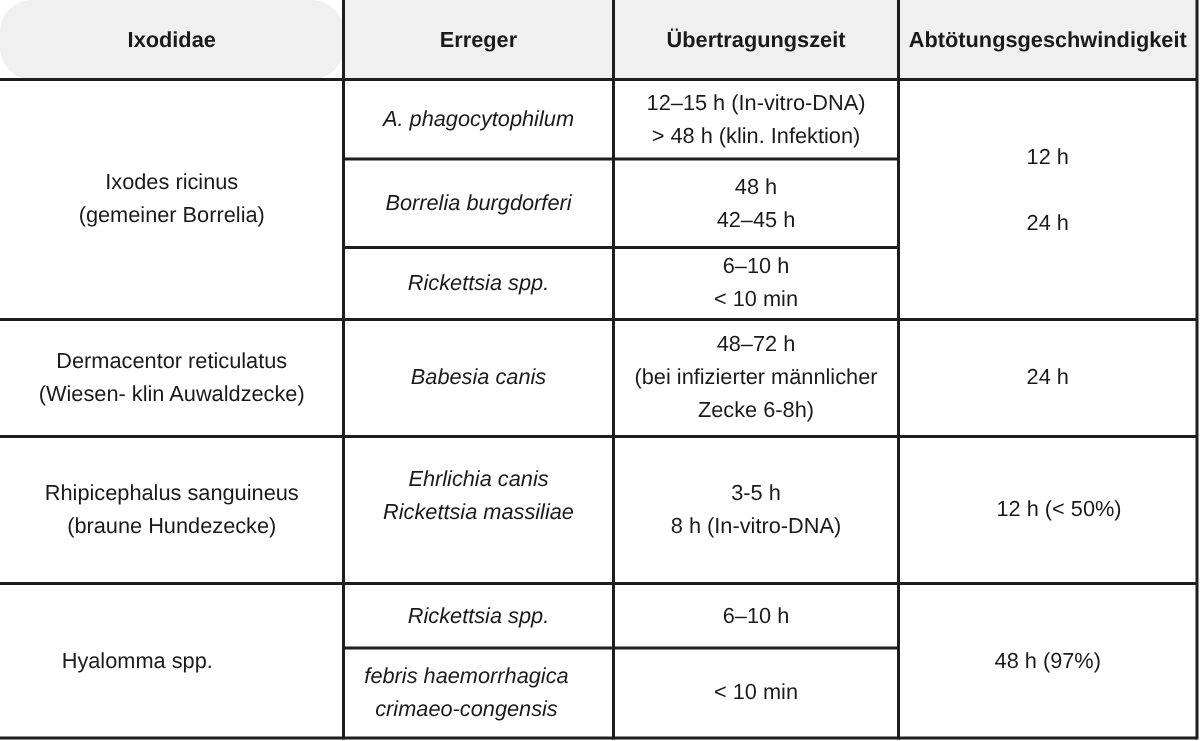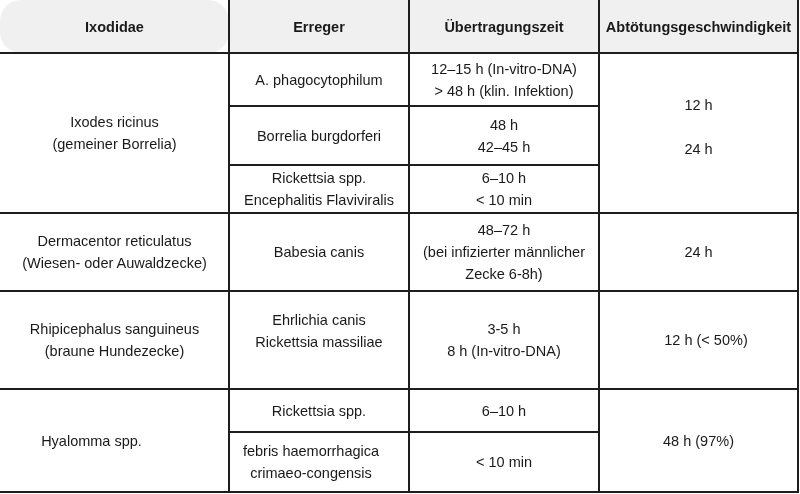--- a/index.html
+++ b/index.html
@@ -9,21 +9,21 @@
     width: 798px; height: 492px;
     font-family: "Liberation Sans", "DejaVu Sans", sans-serif;
     color: #1a1a1a; font-size: 14.5px;
   }
   .cell {
     position: absolute; box-sizing: border-box;
     display: flex; flex-direction: column; align-items: center; justify-content: center;
     text-align: center; line-height: 22px;
   }
   .hdr { background: #f0f0f0; font-weight: bold; font-size: 14.5px; }
-  .it { }
+  .it { font-style: italic; }
   .hline { position: absolute; height: 1.5px; background: #1e1e1e; }
   .vline { position: absolute; width: 1.5px; background: #1e1e1e; }
   .line { display: block; white-space: nowrap; }
   .gap { height: 22px; }
 </style>
 </head>
 <body>
 
 <div class="tbl">
 
@@ -53,35 +53,34 @@
   </div>
   <div class="cell it" style="left:229px;top:106px;width:180px;height:59px;">
     <span class="line">Borrelia burgdorferi</span>
   </div>
   <div class="cell" style="left:409px;top:106px;width:190px;height:59px;">
     <span class="line">48 h</span>
     <span class="line">42–45 h</span>
   </div>
   <div class="cell it" style="left:229px;top:165px;width:180px;height:48px;">
     <span class="line">Rickettsia spp.</span>
-    <span class="line">Encephalitis Flaviviralis</span>
   </div>
   <div class="cell" style="left:409px;top:165px;width:190px;height:48px;">
     <span class="line">6–10 h</span>
     <span class="line">&lt; 10 min</span>
   </div>
   <div class="cell" style="left:599px;top:53px;width:199px;height:160px;padding-bottom:12px;">
     <span class="line">12 h</span>
     <span class="gap"></span>
     <span class="line">24 h</span>
   </div>
 
   <div class="cell" style="left:0;top:213px;width:229px;height:78px;">
     <span class="line">Dermacentor reticulatus</span>
-    <span class="line">(Wiesen- oder Auwaldzecke)</span>
+    <span class="line">(Wiesen- klin Auwaldzecke)</span>
   </div>
   <div class="cell it" style="left:229px;top:213px;width:180px;height:78px;">
     <span class="line">Babesia canis</span>
   </div>
   <div class="cell" style="left:409px;top:213px;width:190px;height:78px;">
     <span class="line">48–72 h</span>
     <span class="line">(bei infizierter männlicher</span>
     <span class="line">Zecke 6-8h)</span>
   </div>
   <div class="cell" style="left:599px;top:213px;width:199px;height:78px;">

